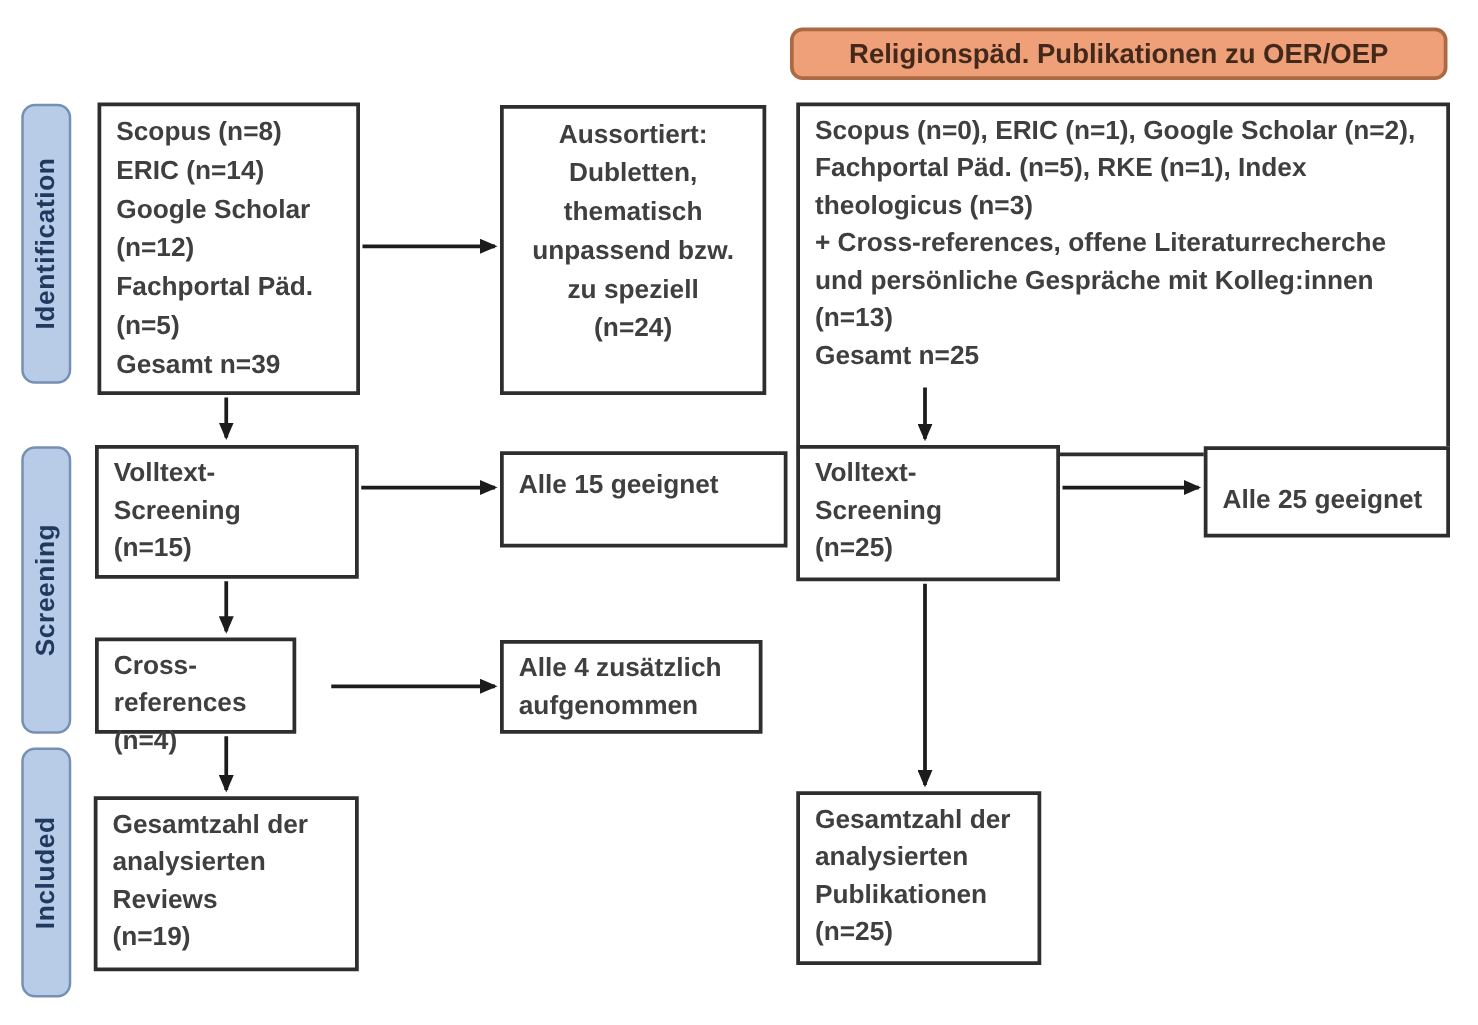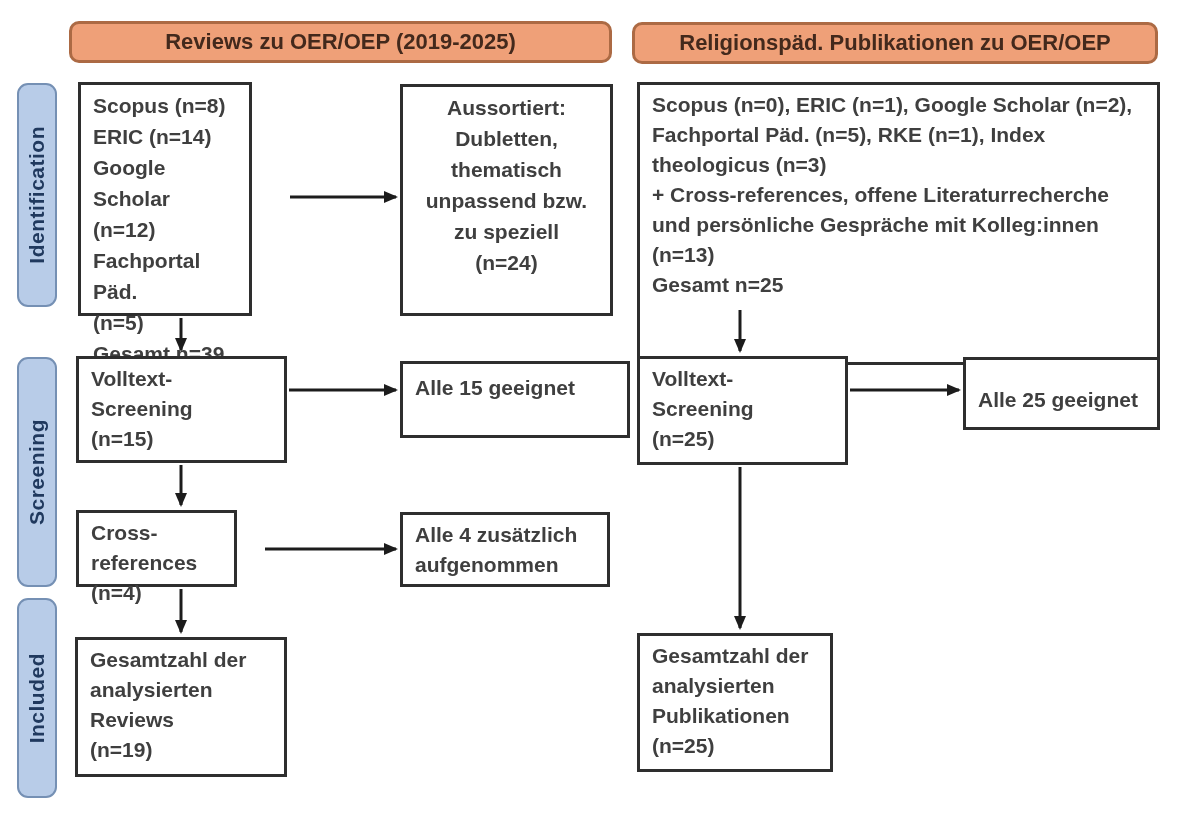--- a/index.html
+++ b/index.html
@@ -30,34 +30,33 @@
     padding:5px 12px;white-space:pre-line;
   }
   .lh31{line-height:31px;}
   svg.arrows{position:absolute;left:0;top:0;pointer-events:none;}
 </style>
 </head>
 <body>
 
 <div class="canvas">
 
-  <div class="banner" style="left:69px;top:21px;width:543px;height:42px;">Reviews zu OER/OEP (2019-2025)</div>
   <div class="banner" style="left:632px;top:22px;width:526px;height:42px;">Religionspäd. Publikationen zu OER/OEP</div>
 
   <div class="stage" style="left:17px;top:83px;width:40px;height:224px;">
     <span>Identification</span>
   </div>
   <div class="stage" style="left:17px;top:357px;width:40px;height:230px;">
     <span>Screening</span>
   </div>
   <div class="stage" style="left:17px;top:598px;width:40px;height:200px;">
     <span>Included</span>
   </div>
 
-  <div class="fbox lh31" style="left:78px;top:82px;width:174px;height:234px;">Scopus (n=8)
+  <div class="fbox lh31" style="left:78px;top:82px;width:210px;height:234px;">Scopus (n=8)
 ERIC (n=14)
 Google Scholar
 (n=12)
 Fachportal Päd.
 (n=5)
 Gesamt n=39</div>
   <div class="fbox lh31" style="left:400px;top:84px;width:213px;height:232px;text-align:center;">Aussortiert:
 Dubletten,
 thematisch
 unpassend bzw.

